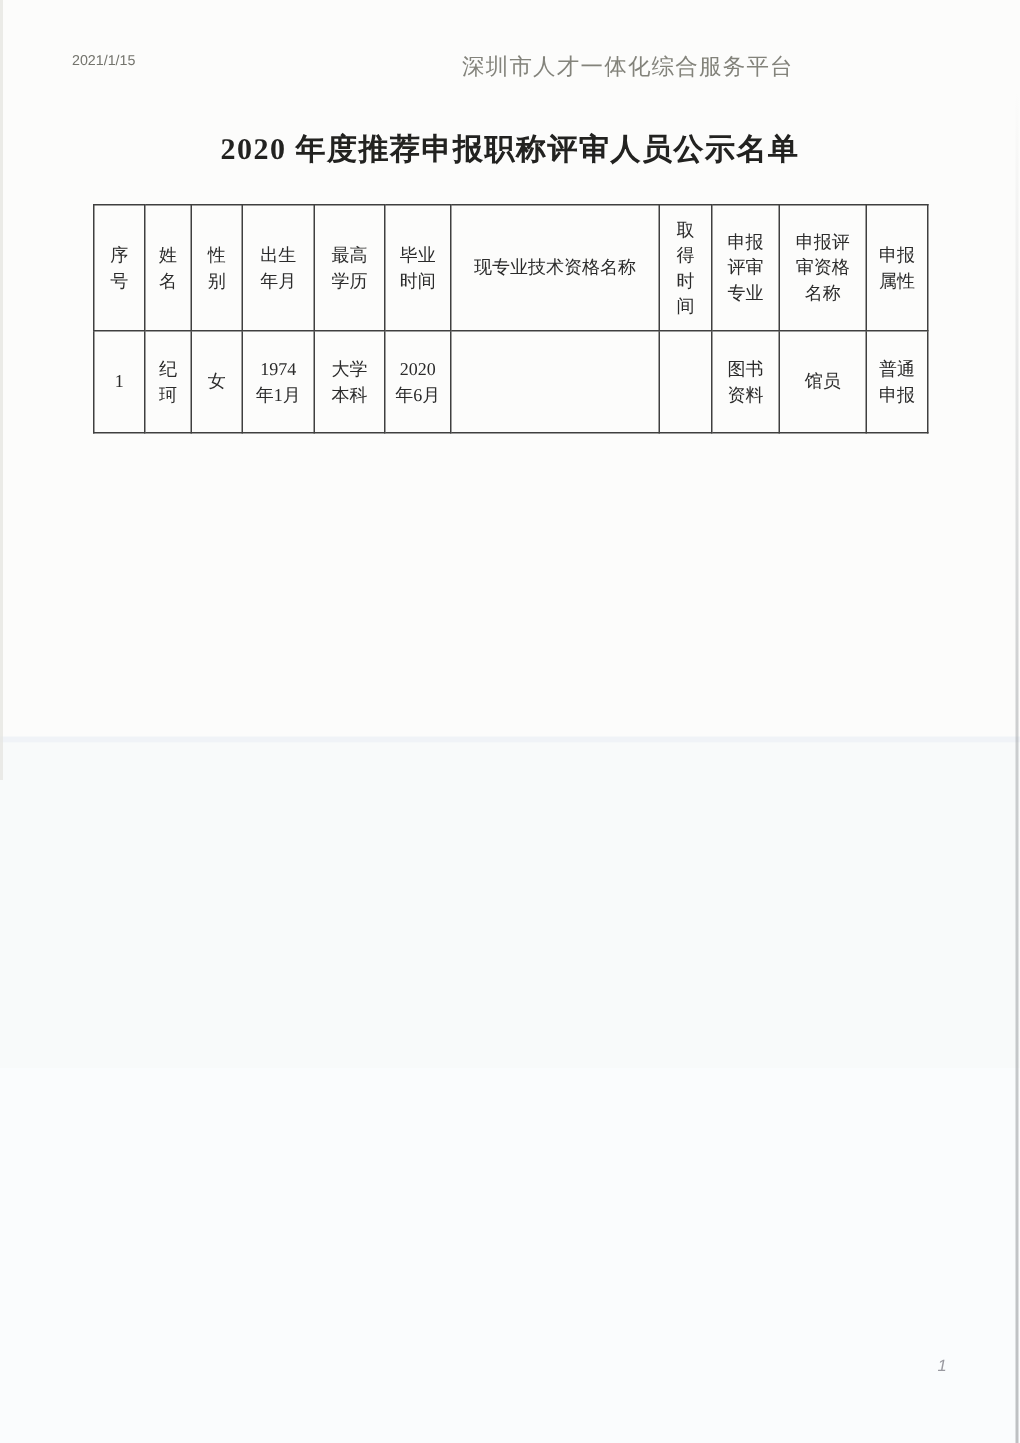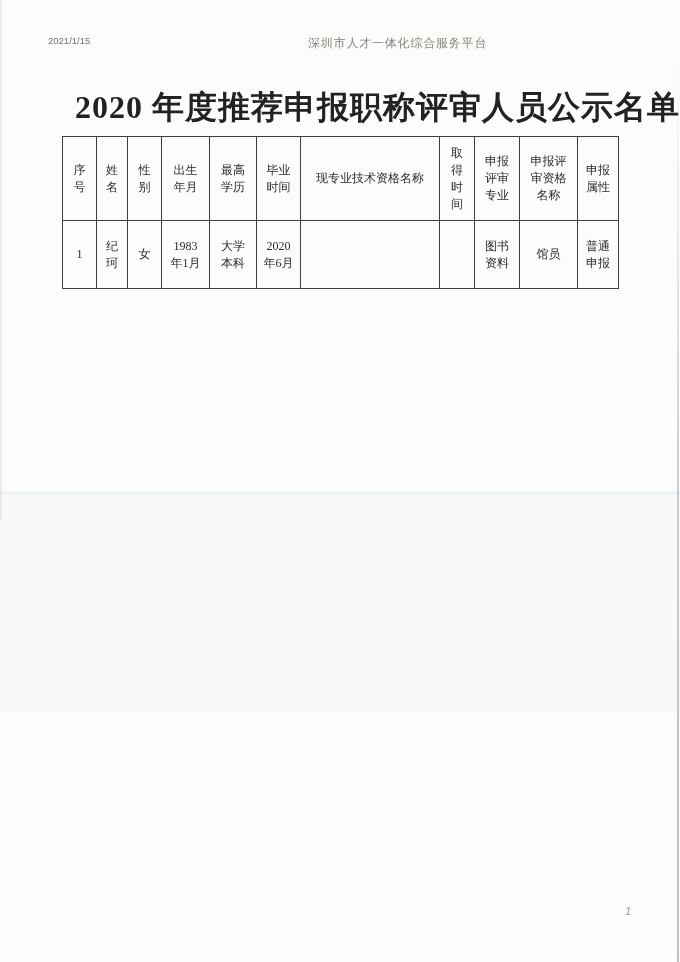--- a/index.html
+++ b/index.html
@@ -50,32 +50,32 @@
   
   .print-date {
     position: absolute;
     left: 48px; top: 35px;
     font-size: 9.5px;
     color: #73736c;
   }
   .site-name {
     position: absolute;
     left: 308px; top: 35px;
-    font-size: 12px;
+    font-size: 15px;
     letter-spacing: 0.8px;
     color: #83837b;
   }
   
   .doc-title {
     position: absolute;
     left: 0; top: 86px;
     width: 680px;
-    text-align: right;
+    text-align: center;
     font-family: "Liberation Serif", "DejaVu Serif", serif;
-    font-size: 32px;
+    font-size: 20px;
     font-weight: bold;
     letter-spacing: 1px;
     color: #222220;
   }
   
   .roster {
     position: absolute;
     left: 62px; top: 136px;
     width: 557px;
     border-collapse: collapse;
@@ -160,21 +160,21 @@
 审资格
 名称</th>
       <th>申报
 属性</th>
     </tr>
     <tr class="data">
       <td>1</td>
       <td>纪
 珂</td>
       <td>女</td>
-      <td>1983
+      <td>1974
 年1月</td>
       <td>大学
 本科</td>
       <td>2020
 年6月</td>
       <td></td>
       <td></td>
       <td>图书
 资料</td>
       <td>馆员</td>

